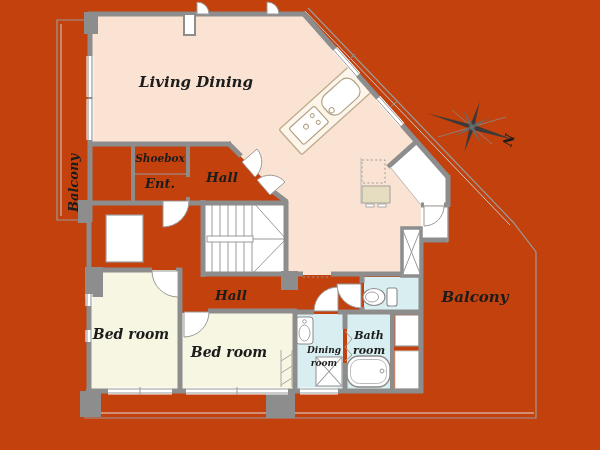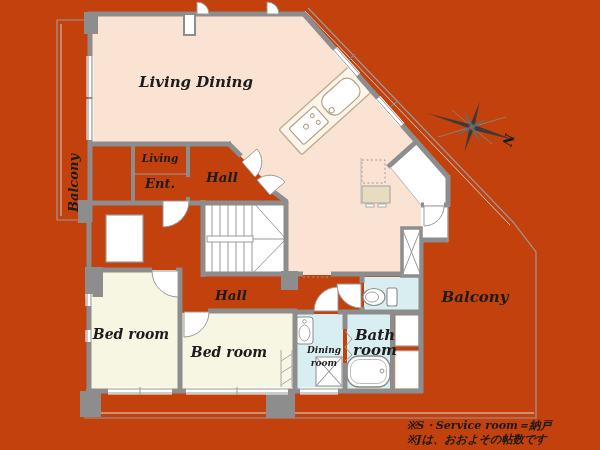--- a/index.html
+++ b/index.html
@@ -229,34 +229,30 @@
     <polygon points="-17.7,9.4 -0.8,-1.5 0.8,1.5" fill="#6a6a6a"></polygon>
     <polygon points="17.7,-9.4 0.8,1.5 -0.8,-1.5" fill="#6a6a6a"></polygon>
     <circle cx="0" cy="0" r="3.2" fill="none" stroke="#555555" stroke-width="0.8"></circle>
   </g>
 </svg>
 
   <div class="label lh18" style="left:196px;top:82px;font-size:15px;">
     <div>Living Dining</div>
   </div>
   <div class="label vert" style="left:74px;top:183px;font-size:13px;">Balcony</div>
-  <div class="label" style="left:160px;top:158px;font-size:10.5px;">Living</div>
+  <div class="label" style="left:160px;top:158px;font-size:10.5px;">Shoebox</div>
   <div class="label" style="left:160px;top:184px;font-size:13px;">Ent.</div>
   <div class="label" style="left:222px;top:177px;font-size:13.5px;">Hall</div>
   <div class="label" style="left:231px;top:295px;font-size:13.5px;">Hall</div>
   <div class="label" style="left:131px;top:334px;font-size:14px;">Bed room</div>
   <div class="label" style="left:229px;top:352px;font-size:14px;">Bed room</div>
   <div class="label lh13" style="left:324px;top:357px;font-size:9px;">
     <div>Dining</div>
     <div>room</div>
   </div>
-  <div class="label lh15" style="left:369px;top:343px;font-size:15px;margin-left:6px;">
+  <div class="label lh15" style="left:369px;top:343px;font-size:11px;">
     <div>Bath</div>
     <div>room</div>
   </div>
   <div class="label" style="left:475px;top:297px;font-size:15px;">Balcony</div>
   <div class="label north" style="left:508px;top:140px;font-size:13px;">N</div>
 
-  <div class="notes">
-    <div>※S・Service room＝納戸</div>
-    <div>※Jは、おおよその帖数です</div>
-  </div>
 </div>
 
 </body></html>

